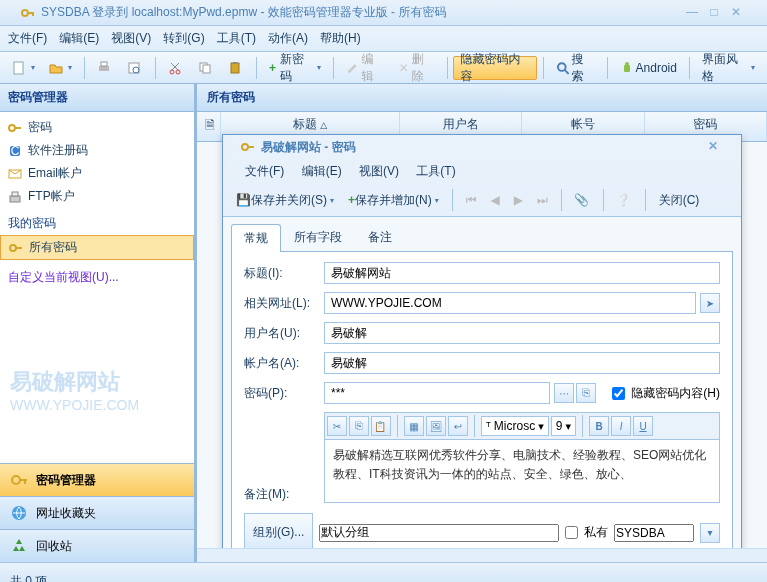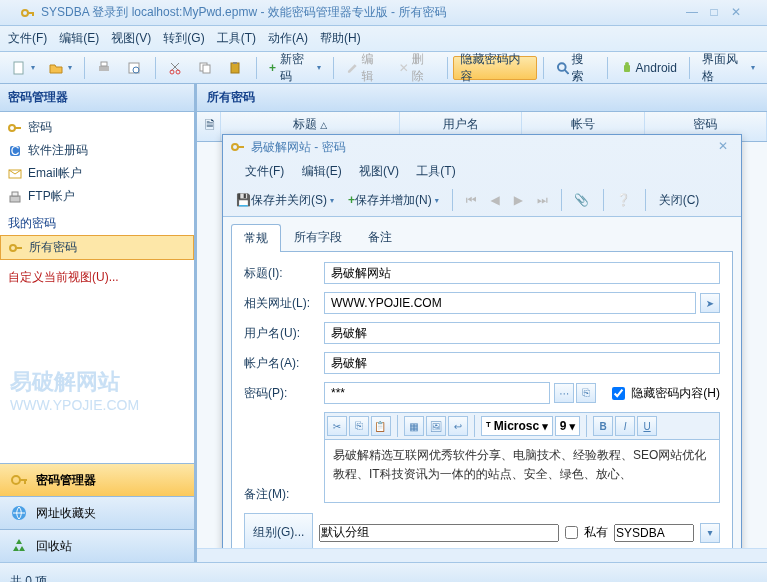--- a/index.html
+++ b/index.html
@@ -17,57 +17,57 @@
 .tb-btn.selected { background: linear-gradient(#fde7a8, #fbc95c); border: 1px solid #e6a43a; }
 .tb-icon { width: 14px; height: 14px; display: inline-block; margin-right: 2px; }
 .tb-arrow { font-size: 8px; margin-left: 3px; color: #4a7fb5; }
 .main { display: flex; height: calc(100% - 26px - 26px - 32px - 20px); }
 .sidebar { width: 197px; border-right: 3px solid #94b9dd; display: flex; flex-direction: column; background: #fff; }
 .side-header { background: linear-gradient(#e3effb, #c5deF6); padding: 5px 8px; color: #15428b; font-weight: bold; border-bottom: 1px solid #94b9dd; }
 .tree { flex: 1; padding: 4px 0; overflow: hidden; }
 .tree-item { padding: 3px 8px; display: flex; align-items: center; cursor: pointer; color: #1a3c5e; }
 .tree-item.grp { color: #15428b; margin-top: 4px; }
 .tree-item .ic { width: 14px; height: 14px; margin-right: 6px; }
-.tree-item.link { color: #b91c1c; margin-top: 6px; }
+.tree-item.link { color: #6d28d9; margin-top: 6px; }
 .side-nav { }
 .nav-btn { padding: 7px 10px; display: flex; align-items: center; cursor: pointer; border-top: 1px solid #94b9dd; }
 .nav-btn.active { background: linear-gradient(#fde7a8, #fbc95c); }
 .nav-btn.blue { background: linear-gradient(#e3effb, #c5deF6); }
 .nav-btn .ic { width: 18px; height: 18px; margin-right: 8px; }
 .watermark { position: absolute; left: 10px; bottom: 50px; color: #c9e0f5; pointer-events: none; }
 .watermark .l1 { font-size: 22px; font-weight: bold; }
 .watermark .l2 { font-size: 14px; }
 .content { flex: 1; background: #f3f8fc; position: relative; overflow: hidden; }
 .content-header { background: linear-gradient(#e3effb, #c5deF6); padding: 5px 10px; color: #15428b; font-weight: bold; border-bottom: 1px solid #94b9dd; }
 .grid-head { display: flex; background: linear-gradient(#f3f8fc, #d9eafb); border-bottom: 1px solid #94b9dd; }
 .grid-head > div { padding: 4px 8px; border-right: 1px solid #c5deF6; color: #1a3c5e; text-align: center; }
 .gh-ic { width: 24px; }
 .gh-title { flex: 2; }
 .gh-user, .gh-acct, .gh-pwd { flex: 1.3; }
 .dialog { position: absolute; left: 25px; top: 50px; width: 520px; height: 420px; background: linear-gradient(#e9f2fb,#dce9f7); border: 1px solid #6a9bd0; box-shadow: 0 2px 8px rgba(0,0,0,0.2); display: flex; flex-direction: column; }
-.dlg-title { height: 24px; display: flex; align-items: center; padding: 0 8px; color: #4a7fb5; }
+.dlg-title { height: 24px; display: flex; align-items: center; padding: 0 18px; color: #4a7fb5; font-weight: bold; }
 .dlg-title .flex { flex: 1; }
 .dlg-menu { padding: 4px 22px; color: #1a3c5e; }
 .dlg-menu span { margin-right: 14px; cursor: pointer; }
 .dlg-tb { padding: 4px 8px; display: flex; align-items: center; gap: 4px; color: #1a3c5e; border-bottom: 1px solid #a4c6e6; }
 .dlg-tb .tb-btn { padding: 2px 5px; }
 .dlg-body { flex: 1; background: #f3f8fc; padding: 6px 8px; overflow: hidden; }
 .tabs { display: flex; border-bottom: 1px solid #94b9dd; }
 .tab { padding: 5px 12px; color: #1a3c5e; cursor: pointer; border: 1px solid transparent; border-bottom: none; }
 .tab.active { background: #fff; border-color: #94b9dd; border-radius: 3px 3px 0 0; position: relative; top: 1px; }
 .form { background: #fff; border: 1px solid #94b9dd; border-top: none; padding: 10px 12px; }
 .row { display: flex; align-items: center; margin-bottom: 8px; }
 .row label { width: 80px; color: #1a3c5e; }
 .row input[type=text], .row .fld { flex: 1; border: 1px solid #a4c6e6; padding: 3px 6px; background: #fff; height: 22px; }
 .row .half { flex: 0 0 150px; }
 .row .chk { margin: 0 6px 0 16px; }
 .row .sbtns { display: flex; gap: 2px; margin-left: 4px; }
 .sbtn { width: 20px; height: 20px; border: 1px solid #a4c6e6; background: linear-gradient(#f7fbfe,#d9eafb); display: inline-flex; align-items: center; justify-content: center; cursor: pointer; font-size: 10px; color: #4a7fb5; }
 .rich-tb { display: flex; align-items: center; gap: 2px; border: 1px solid #a4c6e6; border-bottom: none; background: #e9f2fb; padding: 2px; }
-.rich-sel { border: 1px solid #a4c6e6; padding: 2px 4px; background: #fff; font-size: 11px; font-weight: bold; }
+.rich-sel { border: 1px solid #a4c6e6; padding: 2px 4px; background: #fff; font-size: 11px; }
 .rich-area { border: 1px solid #a4c6e6; padding: 6px 8px; height: 64px; overflow: hidden; color: #333; line-height: 1.6; }
 .row-last { display: flex; align-items: center; gap: 6px; margin-top: 10px; }
 .btn { border: 1px solid #a4c6e6; background: linear-gradient(#f7fbfe,#d9eafb); padding: 10px 8px; cursor: pointer; color: #1a3c5e; }
 .statusbar { height: 20px; background: linear-gradient(#e9f2fb, #d6e8f9); border-top: 1px solid #a4c6e6; padding: 10px 10px; color: #1a3c5e; }
 .scroll-h { position: absolute; bottom: 0; left: 0; right: 0; height: 14px; background: #e3effb; border-top: 1px solid #c5deF6; }
 svg { display: block; }
 </style>
 </head>
 <body>
 

